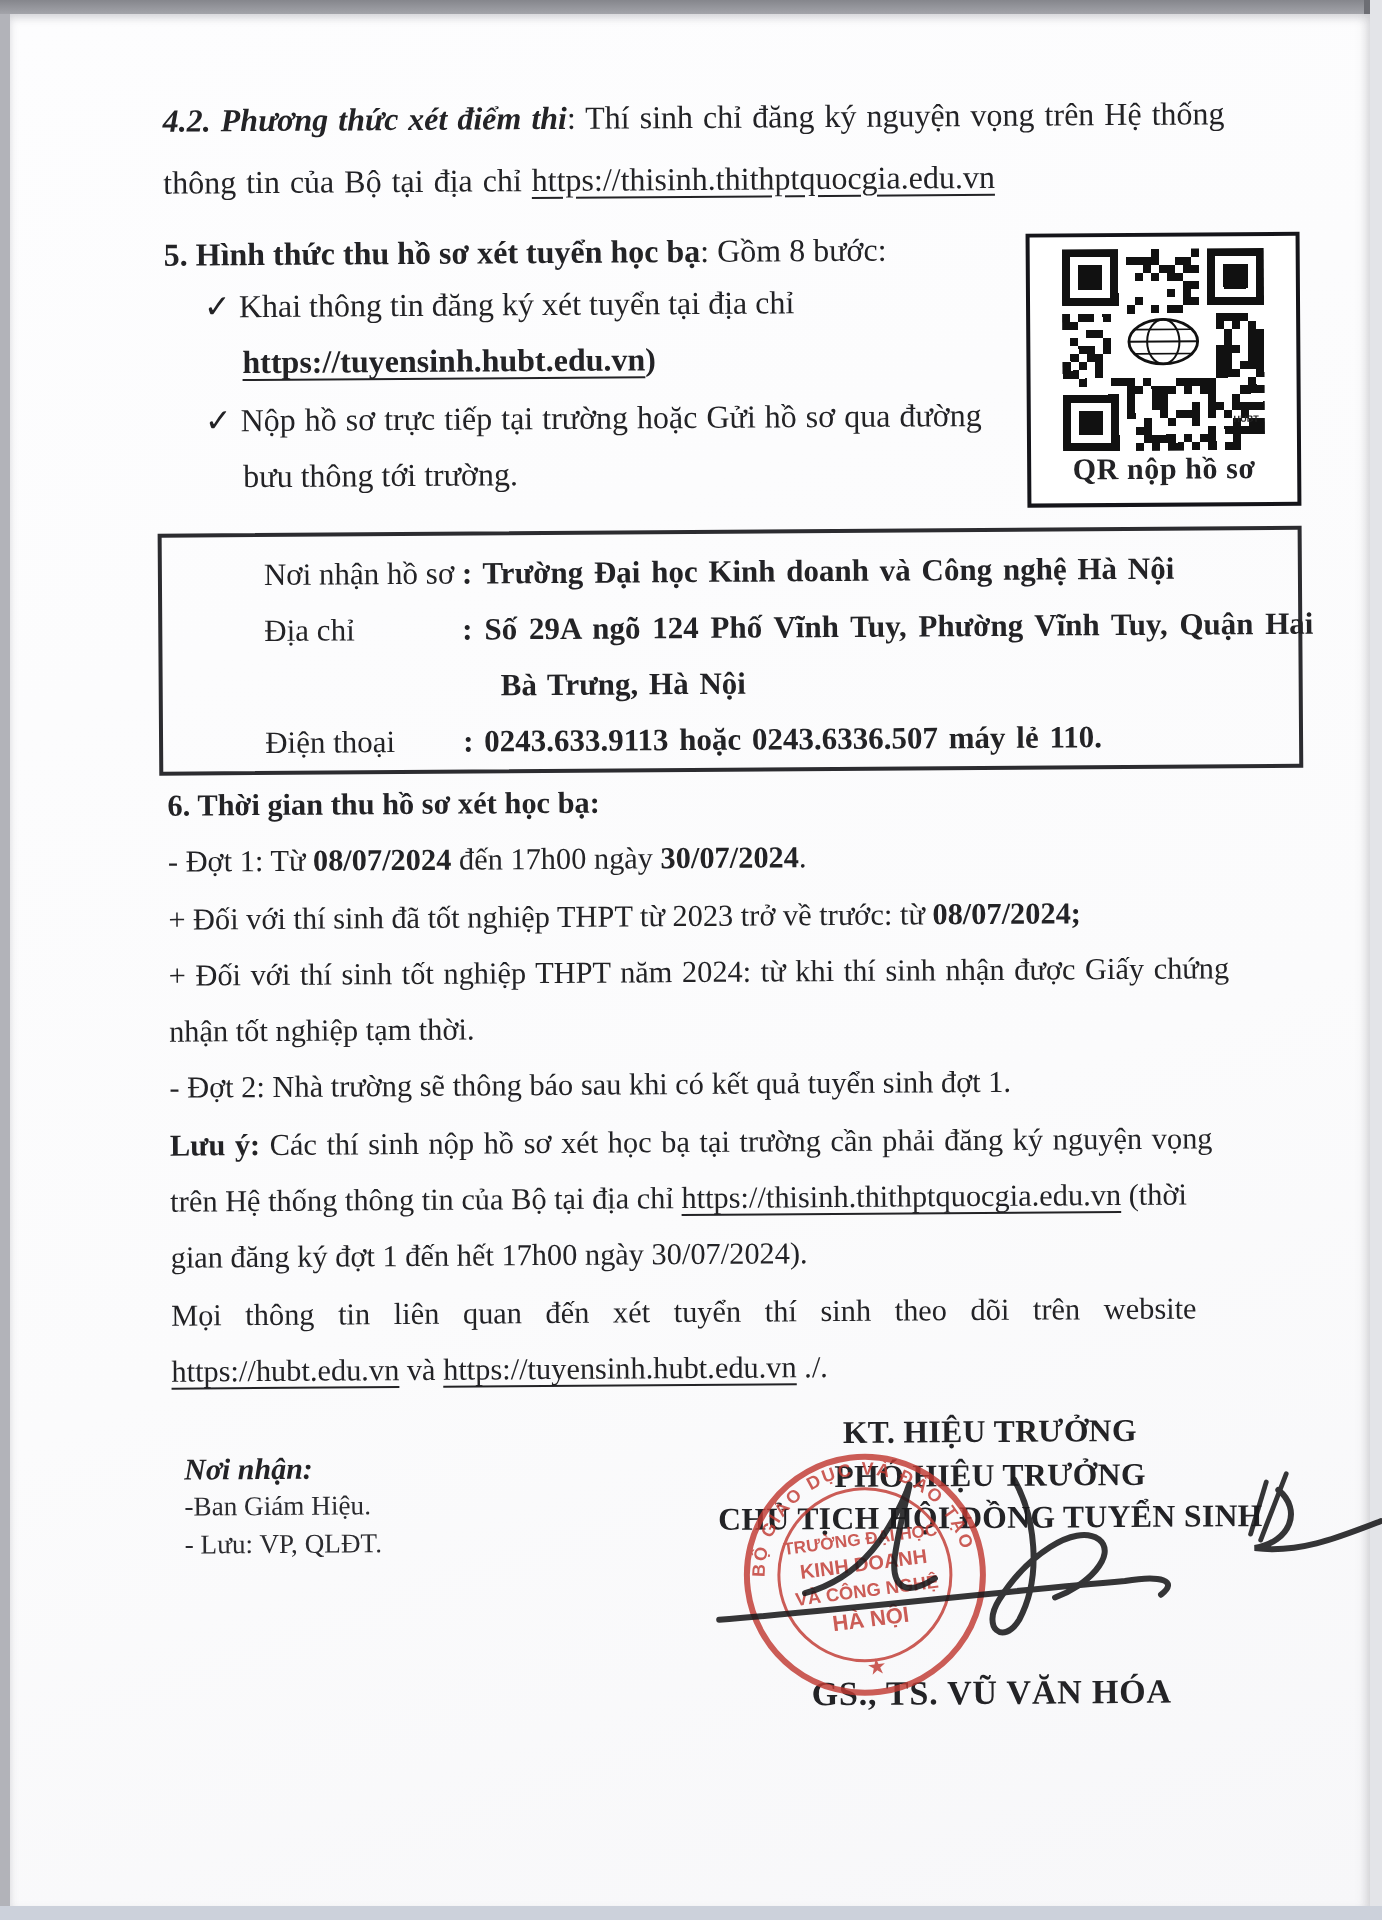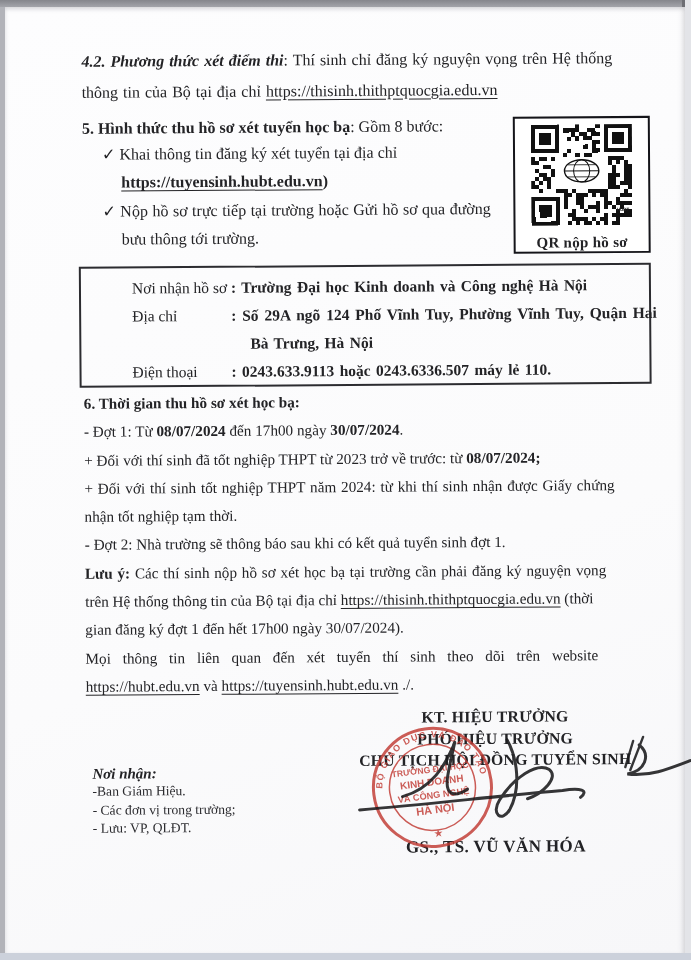--- a/index.html
+++ b/index.html
@@ -24,34 +24,34 @@
   .tl .b{font-weight:bold;}
   .tl .i{font-style:italic;}
   .tl .u{text-decoration:underline;text-underline-offset:3px;}
   #p42{left:79px;top:38px;font-size:16px;line-height:30.5px;word-spacing:1px;}
   #h5{left:79px;top:106px;font-size:16px;line-height:28px;}
   #checklist{left:99px;top:132px;font-size:16px;line-height:28.3px;}
   .ind{padding-left:19px;}
   #qrbox{
     position:absolute;left:510px;top:111px;width:137px;height:137px;
     border:2px solid #15151a;background:#fff;box-sizing:border-box;
-    display:flex;flex-direction:column;align-items:center;justify-content:space-between;padding-top:6px;
+    display:flex;flex-direction:column;align-items:center;justify-content:flex-start;padding-top:6px;
   }
   #qr-svg{width:101px;height:101px;display:block;}
   .qr-label{font-size:15px;font-weight:bold;margin-top:2px;letter-spacing:.3px;}
   #infobox{
     position:absolute;left:75px;top:258px;width:572px;height:121px;box-sizing:border-box;
     border:2px solid #2c2c30;padding:6px 10px 0 11px;font-size:15.5px;line-height:28px;
   }
   .ibrow{display:flex;align-items:flex-start;}
   .ilabel{flex:0 0 99px;white-space:nowrap;margin-left:40px;}
   .ival{flex:1;}
   .ival .tl{word-spacing:1.5px;}
   #sec6{left:79px;top:381px;font-size:15.2px;line-height:28.3px;}
-  #recipients{position:absolute;left:85px;top:757px;}
+  #recipients{position:absolute;left:85px;top:719px;}
   .rt{font-size:15px;font-weight:bold;font-style:italic;}
   .ri{font-size:13.6px;line-height:18.5px;color:#2b2b2f;}
   .ri:first-of-type{margin-top:20px;}
   #sigblock{position:absolute;left:320px;top:700px;width:336px;text-align:center;}
   .sl{font-size:15.8px;font-weight:bold;line-height:21.5px;letter-spacing:.2px;}
   #signame{position:absolute;left:320px;top:831px;width:336px;text-align:center;font-size:17px;font-weight:bold;letter-spacing:.4px;}
   #stamp{position:absolute;left:362px;top:718px;width:126px;height:126px;opacity:.82;transform:rotate(-7deg);}
   #ink{position:absolute;left:330px;top:690px;width:360px;height:140px;}
 </style>
 </head>
@@ -293,21 +293,20 @@
         <div class="tl" style="word-spacing: 1px;"><span class="b">Lưu ý:</span><span> Các thí sinh nộp hồ sơ xét học bạ tại trường cần phải đăng ký nguyện vọng</span></div>
         <div class="tl"><span>trên Hệ thống thông tin của Bộ tại địa chỉ </span><span class="u">https://thisinh.thithptquocgia.edu.vn</span><span> (thời</span></div>
         <div class="tl"><span>gian đăng ký đợt 1 đến hết 17h00 ngày 30/07/2024).</span></div>
         <div class="tl" style="word-spacing: 8px;"><span>Mọi thông tin liên quan đến xét tuyển thí sinh theo dõi trên website</span></div>
         <div class="tl"><span class="u">https://hubt.edu.vn</span><span> và </span><span class="u">https://tuyensinh.hubt.edu.vn</span><span> ./.</span></div>
       </div>
 
     <div id="recipients">
       <div class="rt">Nơi nhận:</div>
       <div class="ri">-Ban Giám Hiệu.</div>
-      <div class="ri">- Các đơn vị trong trường;</div>
       <div class="ri">- Lưu: VP, QLĐT.</div>
     </div>
 
     <div id="sigblock">
       <div class="sl">KT. HIỆU TRƯỞNG</div>
       <div class="sl">PHÓ HIỆU TRƯỞNG</div>
       <div class="sl">CHỦ TỊCH HỘI ĐỒNG TUYỂN SINH</div>
     </div>
 
     <div id="signame">GS., TS. VŨ VĂN HÓA</div>

